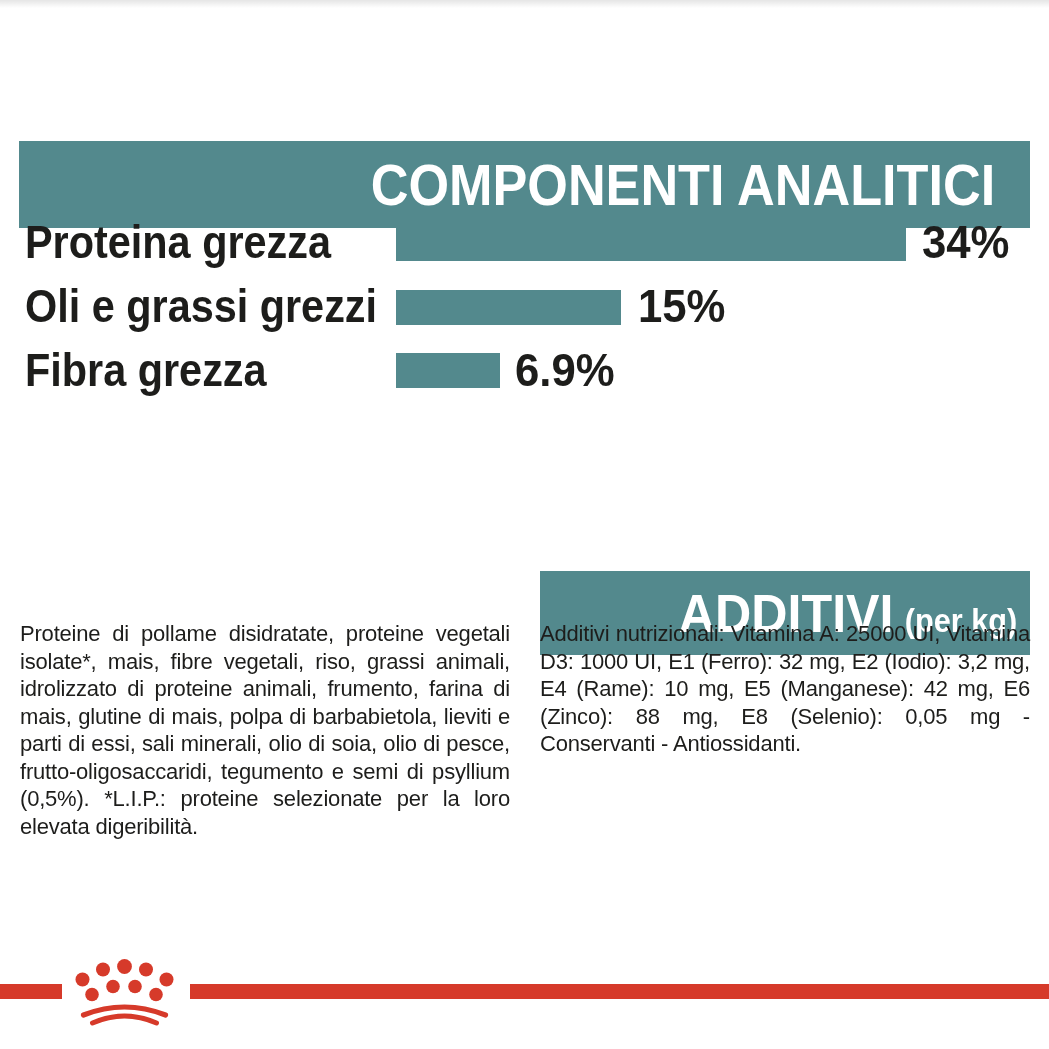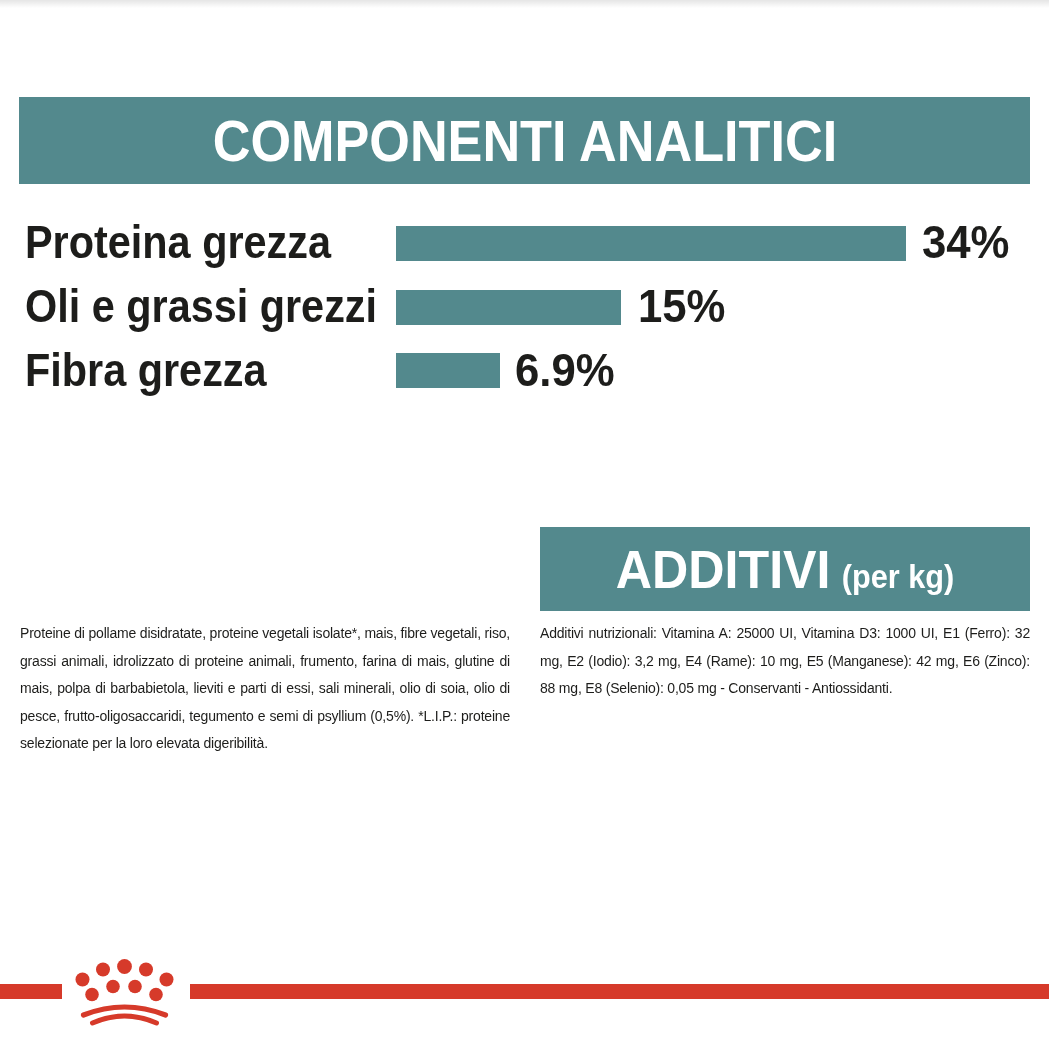--- a/index.html
+++ b/index.html
@@ -18,22 +18,23 @@
     overflow:hidden;
   }
   .top-shadow{
     position:absolute;left:0;top:0;width:1049px;height:8px;
     background:linear-gradient(to bottom,rgba(0,0,0,0.10),rgba(0,0,0,0));
   }
   
   .banner{
     position:absolute;
     background:var(--teal);
-    display:flex;align-items:center;justify-content:center;
+    display:flex;align-items:center;justify-content:flex-end;
     color:#fff;
+    margin-top:44px;
   }
   .banner-main{left:19px;top:97px;width:1011px;height:87px;}
   .banner-main .banner-text{
     font-size:58px;font-weight:bold;font-stretch:condensed;
     letter-spacing:0px;transform:scaleX(0.9);transform-origin:center;
     white-space:nowrap;
   }
   .banner-comp{left:19px;top:527px;width:491px;height:84px;}
   .banner-comp .banner-text{
     font-size:54px;font-weight:bold;font-stretch:condensed;
@@ -65,21 +66,21 @@
   }
   .row1 .cat-label,.row1 .bar-value{top:219px;}
   .row1 .bar{top:226px;}
   .row2 .cat-label,.row2 .bar-value{top:283px;}
   .row2 .bar{top:290px;}
   .row3 .cat-label,.row3 .bar-value{top:347px;}
   .row3 .bar{top:353px;}
   
   .body-text{
     position:absolute;top:620px;width:490px;
-    font-size:14px;line-height:27.5px;letter-spacing:-0.2px;
+    font-size:22px;line-height:27.5px;letter-spacing:-0.2px;
     color:var(--ink);text-align:justify;
   }
   .comp-body{left:20px;}
   .add-body{left:540px;}
   
   .red-line{
     position:absolute;top:984px;height:15px;background:var(--red);
   }
   .red-line-left{left:0;width:62px;}
   .red-line-right{left:190px;width:859px;}

